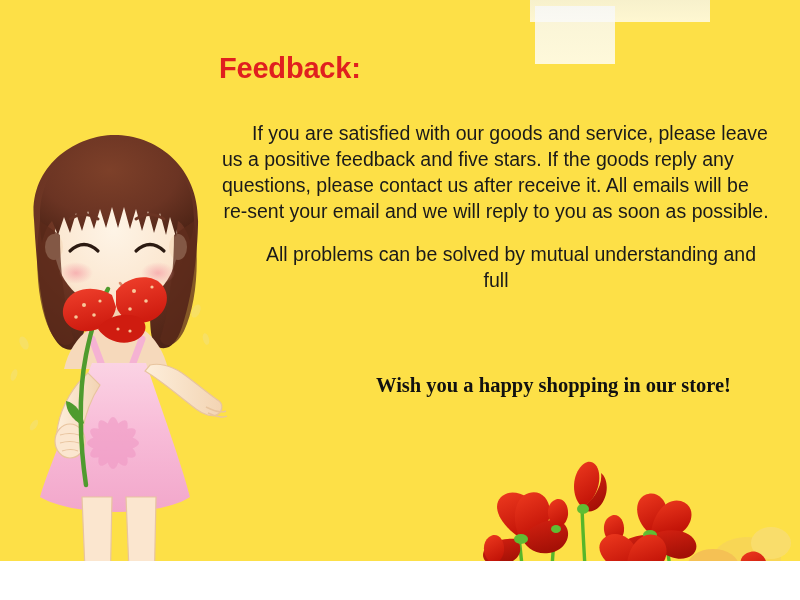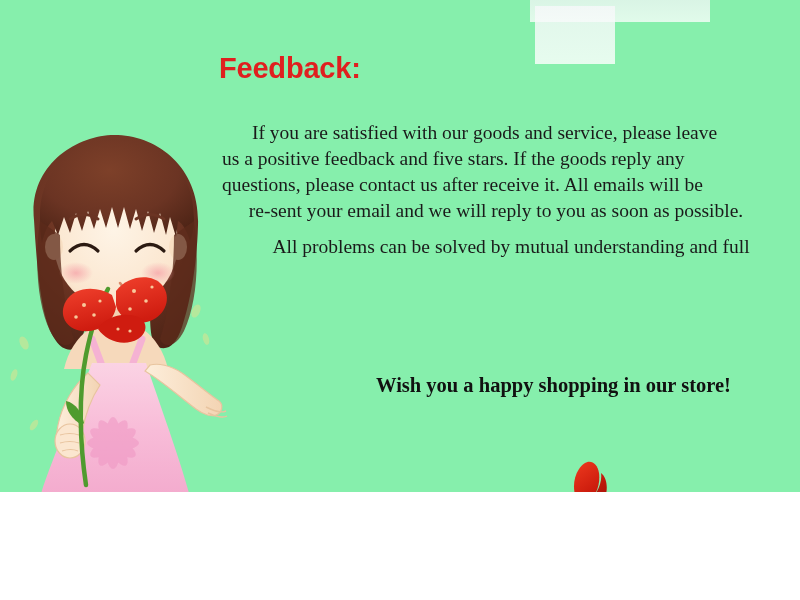--- a/index.html
+++ b/index.html
@@ -7,22 +7,22 @@
     margin: 0;
     padding: 0;
     background: #ffffff;
   }
   body {
     font-family: "Liberation Serif", serif;
   }
   .page {
     position: relative;
     width: 800px;
-    height: 492px;
-    background: #86efac;
+    height: 561px;
+    background: #fde047;
     overflow: hidden;
   }
 
   
   .wash {
     position: absolute;
     pointer-events: none;
   }
   .wash-a {
     left: 530px; top: 0px; width: 180px; height: 22px;
@@ -45,33 +45,33 @@
     font-size: 29px;
     letter-spacing: -0.2px;
     color: #e01f1f;
     white-space: nowrap;
   }
   .body-block {
     position: absolute;
     left: 222px;
     top: 120px;
     width: 548px;
-    font-family: Liberation Serif, serif;
+    font-family: Liberation Sans, sans-serif;
     font-size: 19.5px;
     line-height: 26px;
     color: #1a1a1a;
   }
   .para {
     margin: 0;
     text-align: justify;
     text-justify: inter-word;
   }
   .para .ln { display: block; }
   .para .ln:last-child { text-align: center; }
-  .para + .para { margin-top: 10px; }
+  .para + .para { margin-top: 17px; }
   .indent { display: inline-block; width: 30px; }
 
   .closing {
     position: absolute;
     left: 376px;
     top: 374px;
     font-family: "Liberation Serif", serif;
     font-weight: bold;
     font-size: 20.5px;
     color: #111111;

